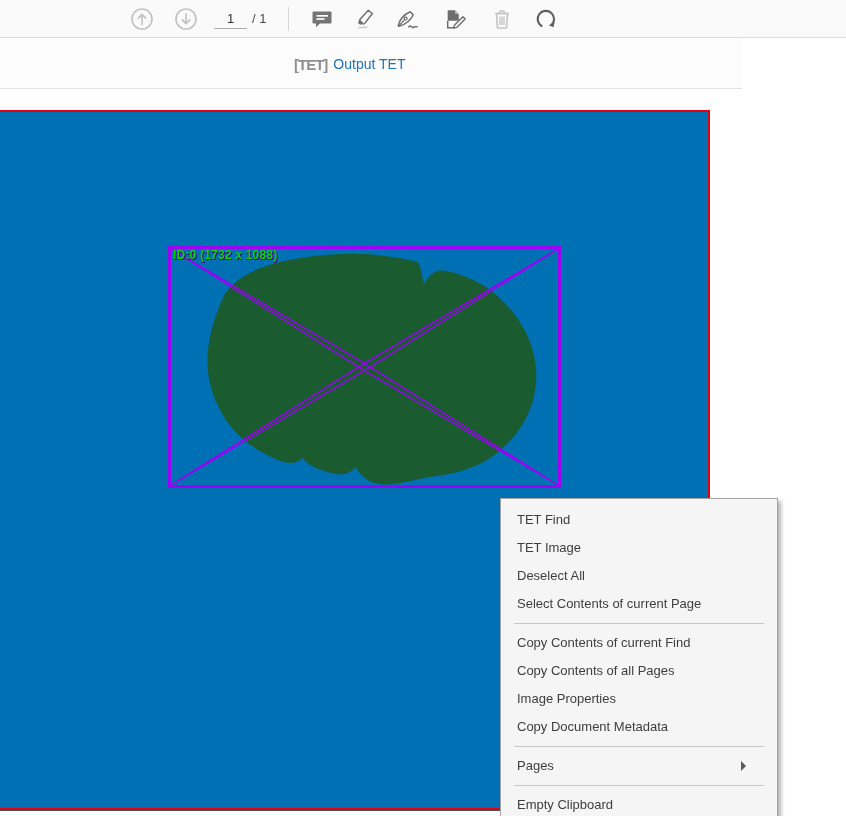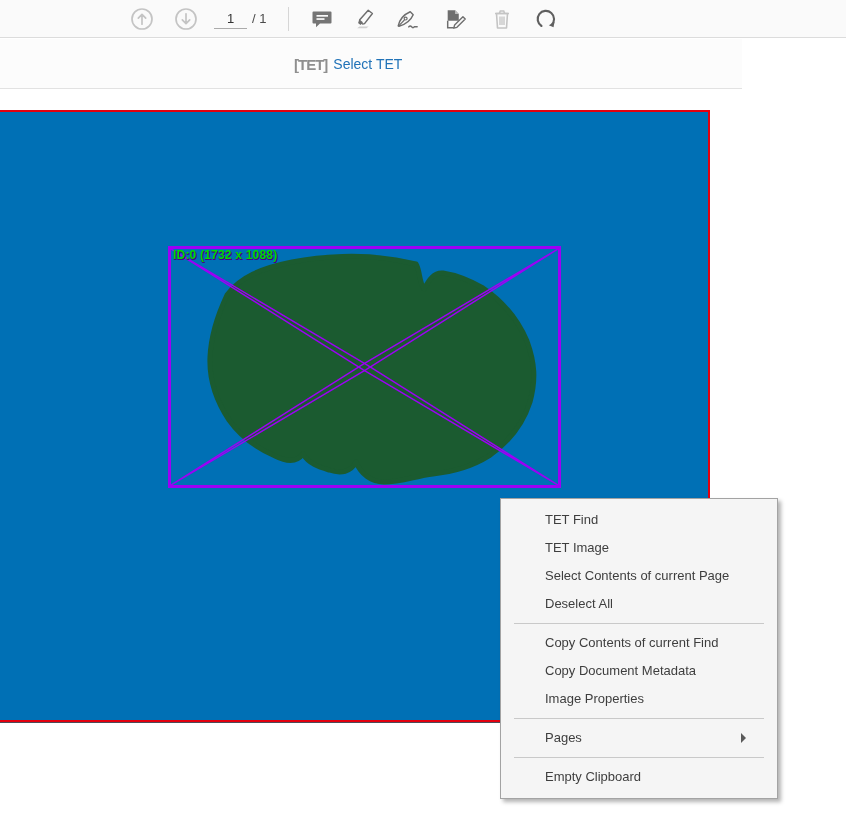--- a/index.html
+++ b/index.html
@@ -22,21 +22,21 @@
   
   .pluginbar { position:absolute; left:0; top:39px; width:742px; height:50px;
                background:#fcfcfc; border-bottom:1px solid #e2e2e2; }
   .tet-button { position:absolute; left:294px; top:14px; height:22px; display:flex;
                 align-items:center; gap:6px; cursor:default; }
   .tet-logo { color:#8f8f8f; font-size:15px; font-weight:bold; letter-spacing:-1px; }
   .tet-label { color:var(--tet-link-blue,#2173b8); font-size:14px; }
 
   
   .doc-area { position:absolute; left:0; top:89px; width:846px; height:727px; background:#ffffff; }
-  .pdf-page { position:absolute; left:0; top:21px; width:710px; height:612px;
+  .pdf-page { position:absolute; left:0; top:21px; width:710px; height:700px;
               background:var(--page-blue,#0070b5);
               border-top:2px solid var(--page-border-red,#e3000f);
               border-right:2px solid var(--page-border-red,#e3000f);
               border-bottom:2px solid var(--page-border-red,#e3000f);
               box-shadow:0 1px 0 rgba(45,45,60,.85); }
   .blob-svg { position:absolute; left:0; top:0; width:708px; height:540px; }
   .blob-path { fill:var(--blob-green,#1b5b30); stroke:var(--blob-green,#1b5b30);
                stroke-width:5; stroke-linejoin:round; }
 
   .selection-box { position:absolute; left:168px; top:134px; width:393px; height:242px;
@@ -44,21 +44,21 @@
   .selection-x { position:absolute; left:0; top:0; width:387px; height:236px; }
   .selection-x polygon { fill:none; stroke:var(--selection-purple,#9c00f5); stroke-width:1.4; }
   .selection-label { position:absolute; left:2px; top:-1px; font-size:12px; font-weight:bold;
                      color:var(--label-green,#00dc00); white-space:nowrap; letter-spacing:.2px;
                      text-shadow:1px 1px 0 #46008c, 0 1px 0 #46008c; }
 
   
   .context-menu { position:absolute; left:500px; top:409px; width:278px;
                   background:#f5f5f5; border:1px solid #a3a3a3; z-index:20;
                   box-shadow:3px 3px 4px rgba(0,0,0,.3); padding:7px 0; }
-  .menu-item { position:relative; height:28px; line-height:28px; padding-left:44px;
+  .menu-item { position:relative; height:28px; line-height:28px; padding-left:16px;
                font-size:13px; color:#3e3e3e; cursor:default; white-space:nowrap; }
   .menu-separator { margin:5px 13px; border-top:1px solid #c9c9c9; height:0; }
   .submenu-arrow { position:absolute; right:31px; top:9px; width:0; height:0;
                    border-left:5px solid #5a5a5a; border-top:5px solid transparent;
                    border-bottom:5px solid transparent; }
 
   .icon-svg { display:block; }
 </style>
 </head>
 <body>
@@ -132,21 +132,21 @@
       <svg class="icon-svg" width="24" height="24" viewBox="0 0 24 24">
         <path d="M7.5 19 A8.2 8.2 0 1 1 17.5 18" fill="none" stroke="#5f5f5f" stroke-width="2.1" stroke-linecap="round"></path>
         <path d="M20.5 15.2 l-1 5 -4.7 -2" fill="#5f5f5f"></path>
       </svg>
     </div>
   </div>
 
   <div class="pluginbar">
     <div class="tet-button">
       <span class="tet-logo">[TET]</span>
-      <span class="tet-label">Select TET</span>
+      <span class="tet-label">Output TET</span>
     </div>
   </div>
 
   <div class="doc-area">
 
     <div class="pdf-page">
 
       <svg class="blob-svg" viewBox="0 0 708 540" preserveAspectRatio="none">
         <path class="blob-path" d="
           M 227 183
@@ -175,28 +175,29 @@
           <polygon points="0,0 191.9,120.6 387,236 195.1,115.4"></polygon>
           <polygon points="387,0 191.9,115.4 0,236 195.1,120.6"></polygon>
         </svg>
         <span class="selection-label">ID:0 (1732 x 1088)</span>
       </div>
     </div>
 
     <div class="context-menu">
       <div class="menu-item">TET Find</div>
       <div class="menu-item">TET Image</div>
+      <div class="menu-item">Deselect All</div>
       <div class="menu-item">Select Contents of current Page</div>
-      <div class="menu-item">Deselect All</div>
 
       <div class="menu-separator"></div>
 
       <div class="menu-item">Copy Contents of current Find</div>
+      <div class="menu-item">Copy Contents of all Pages</div>
+      <div class="menu-item">Image Properties</div>
       <div class="menu-item">Copy Document Metadata</div>
-      <div class="menu-item">Image Properties</div>
 
       <div class="menu-separator"></div>
 
       <div class="menu-item">
         <span>Pages</span>
         <span class="submenu-arrow"></span>
       </div>
 
       <div class="menu-separator"></div>
 

